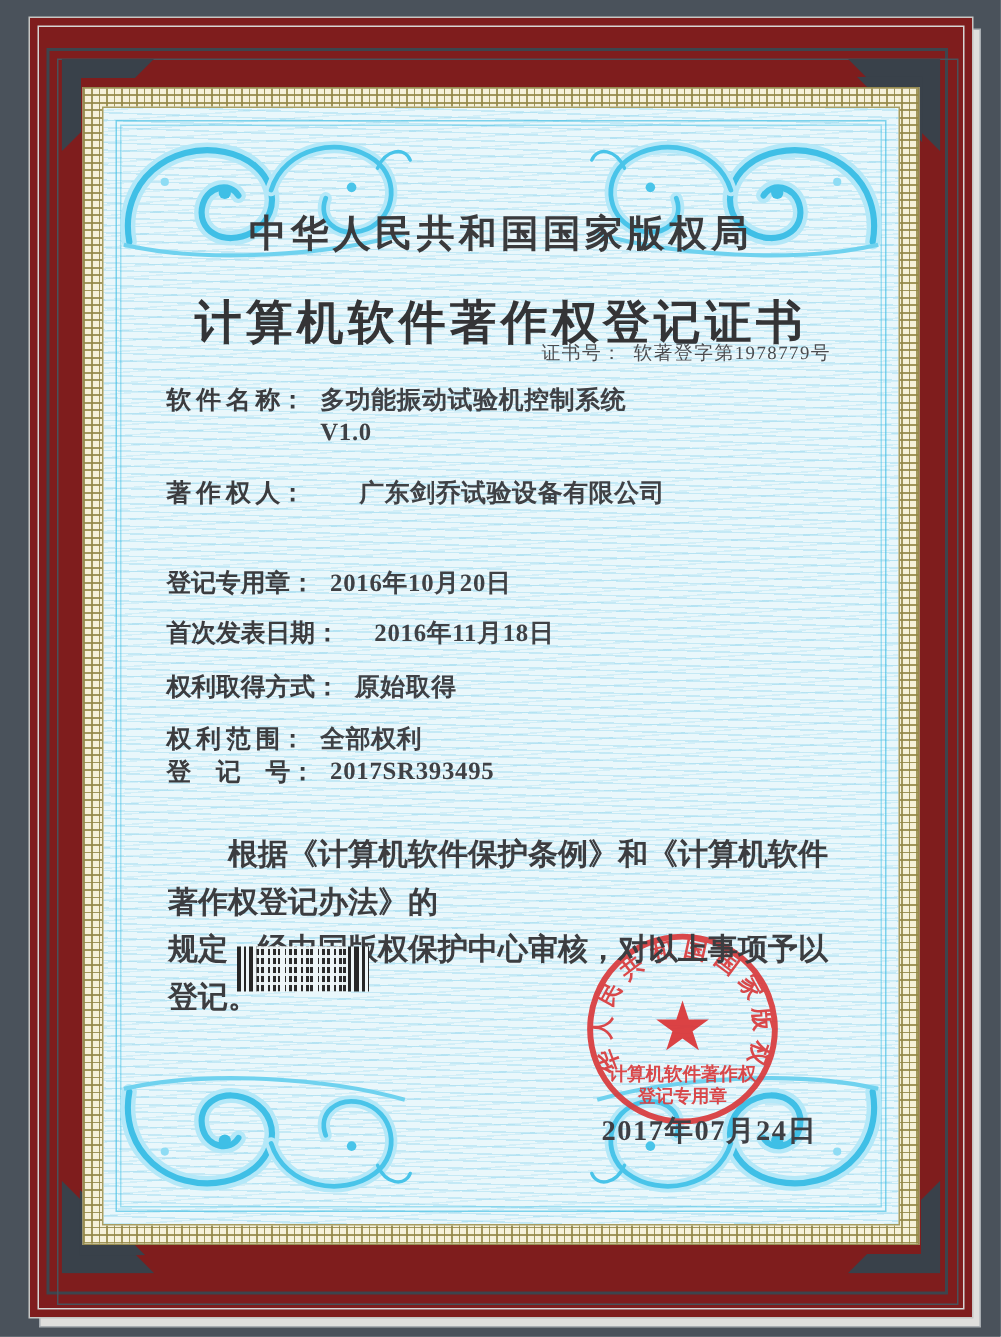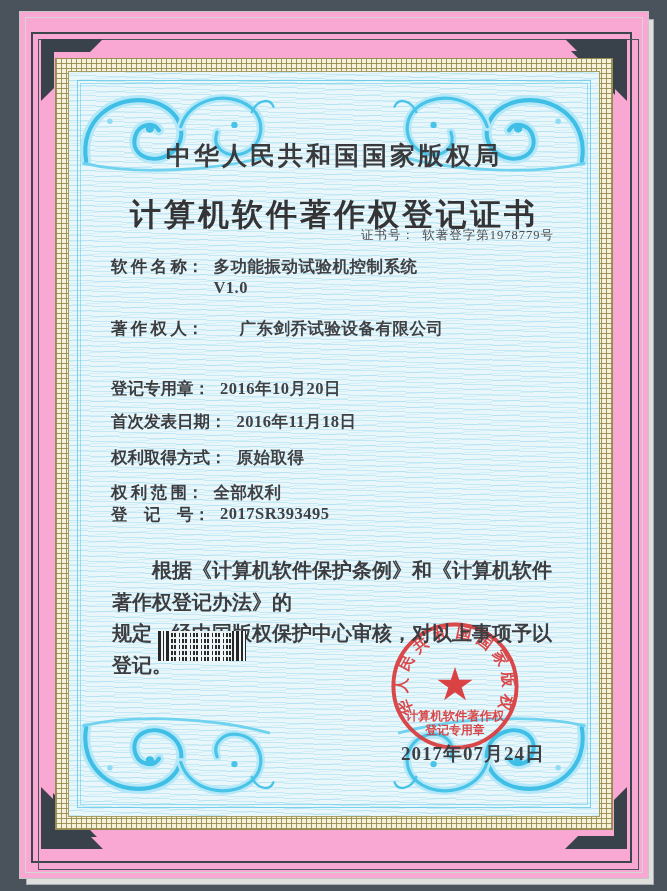--- a/index.html
+++ b/index.html
@@ -1,19 +1,19 @@
 <!DOCTYPE html>
 <html><head>
 <meta charset="utf-8">
 <style>
   html,body{margin:0;padding:0;background:#454d55;}
   .stage{position:relative;width:667px;height:891px;background:#4a525b;overflow:hidden;
          font-family:"Liberation Serif","DejaVu Serif",serif;}
   
-  .paper{position:absolute;left:20px;top:12px;width:628px;height:866px;background:#f9a8d4;
+  .paper{position:absolute;left:20px;top:12px;width:628px;height:866px;background:#7f1d1d;
          box-shadow:0 0 0 1px #c6c6c4, 6px 7px 0 -1px #dfdfdd, 6px 7px 0 0 #a7adb2;}
   .paper-edge{position:absolute;inset:5px;border:1px solid #d6d6d4;pointer-events:none;}
   
   .sheetline{position:absolute;border:2px solid #3d454d;}
   .sheetline.s1{top:20px;left:11px;right:16px;bottom:15px;}
   .sheetline.s2{top:27px;left:18px;right:9px;bottom:8px;border-width:1.5px;border-color:#4a525a;}
   
   .bracket{position:absolute;width:62px;height:62px;background:#39414a;
            clip-path:polygon(0 0,100% 0,79% 21%,21% 21%,21% 79%,0 100%);}
   .bracket.tl{left:21px;top:27px;}
@@ -47,21 +47,21 @@
   .title{left:0;right:0;top:135px;text-align:center;font-size:31px;font-weight:700;letter-spacing:3px;color:#343436;}
   .certline{top:168px;right:58px;font-size:12.5px;color:#4a4b4e;letter-spacing:1px;}
   .fieldrow{left:55px;right:26px;display:flex;align-items:flex-start;font-size:16.5px;font-weight:700;}
   .fieldrow .lbl{white-space:pre;flex:0 0 auto;margin-right:10px;color:#3b3c3f;}
   .fieldrow .val{color:#3f4145;letter-spacing:.5px;}
   .row-name{top:197px;}
   .row-name .vcol{display:flex;flex-direction:column;line-height:21px;}
   .row-holder{top:259px;}
   .row-holder .val{margin-left:26px;}
   .row-f0{top:319px;}
-  .row-f1{top:352px;}
+  .row-f1{top:352px;gap:13px;}
   .row-f2{top:388px;}
   .row-f3{top:423px;text-align:right;}
   .row-f4{top:445px;text-align:right;}
   .statement{left:56px;right:50px;top:496px;font-size:20px;line-height:31.5px;font-weight:600;color:#3c3d40;}
   .statement span{display:block;}
   .statement .l1{text-indent:2em;}
   
   .barcode{position:absolute;left:102px;top:572px;width:88px;height:30px;display:flex;z-index:3;}
   .bc-start{width:13px;background:repeating-linear-gradient(90deg,#262626 0 3px,#eef6f8 3px 5px,#262626 5px 6px,#eef6f8 6px 8px);}
   .bc-data{flex:1;background-color:#eef6f8;background-image:

